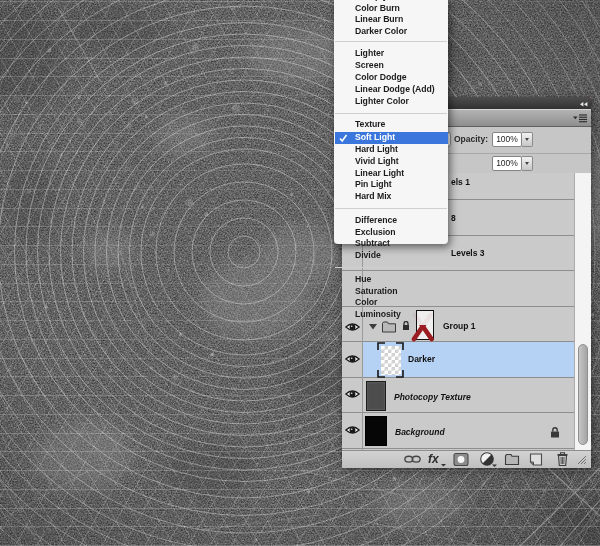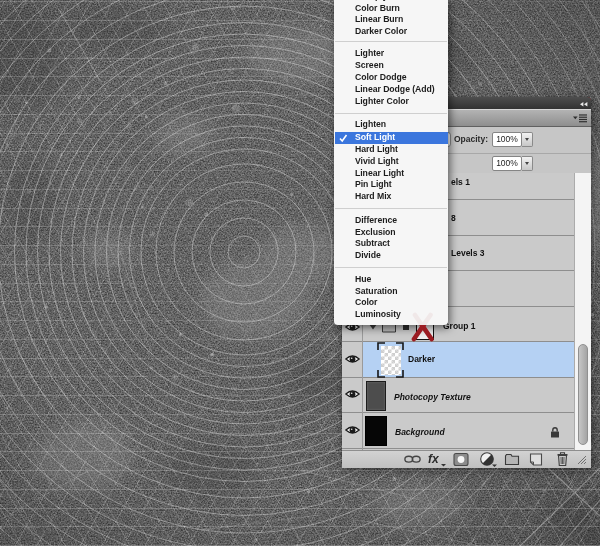--- a/index.html
+++ b/index.html
@@ -30,21 +30,21 @@
          font-size:8.5px;color:#1d1d1d;text-align:center;line-height:13px;}
   .dropbtn{position:absolute;width:10px;height:13px;background:linear-gradient(#f2f2f2,#c7c7c7);border:1px solid #8a8a8a;border-left:none;border-radius:0 2px 2px 0;}
   .dropbtn:after{content:"";position:absolute;left:2.5px;top:5px;border-left:2.5px solid transparent;border-right:2.5px solid transparent;border-top:3.5px solid #444;}
   .plabel{position:absolute;font-size:8.5px;font-weight:700;color:#2a2a2a;}
   
   #list{left:0;top:76px;width:249px;height:277px;background:#cacaca;}
   .lname{position:absolute;font-size:8.5px;font-weight:700;color:#111;}
   #scroll{left:232px;top:76px;width:16px;height:277px;background:#f4f4f4;border-left:1px solid #ababab;}
   #bottombar{left:0;top:353px;width:249px;height:17px;background:linear-gradient(#d2d2d2,#c0c0c0);border-top:1px solid #8e8e8e;}
   
-  #menu{left:334px;top:0;width:114px;height:325px;background:#f6f6f6;border-radius:0 0 4px 4px;
+  #menu{left:334px;top:0;width:114px;height:244px;background:#f6f6f6;border-radius:0 0 4px 4px;
         box-shadow:2px 3px 8px rgba(0,0,0,0.55);}
   .mi{position:absolute;left:21px;font-size:8.7px;font-weight:700;color:#1c1c1c;white-space:nowrap;letter-spacing:-0.05px;}
   .msep{position:absolute;left:1px;width:112px;height:1px;background:#cfcfcf;}
   #hilite{position:absolute;left:1px;top:132px;width:113px;height:11.5px;background:#3b76dd;}
 </style>
 </head>
 <body>
 <div id="stage">
   <div class="abs" id="canvas">
     <svg width="600" height="546" style="position:absolute;left:0;top:0">
@@ -420,21 +420,21 @@
     <div id="hilite"></div>
     <div class="mi" style="top:-9.1px">Multiply</div>
     <div class="mi" style="top:2.5999999999999996px">Color Burn</div>
     <div class="mi" style="top:14.399999999999999px">Linear Burn</div>
     <div class="mi" style="top:26.2px">Darker Color</div>
     <div class="mi" style="top:48.4px">Lighter</div>
     <div class="mi" style="top:60.2px">Screen</div>
     <div class="mi" style="top:72.0px">Color Dodge</div>
     <div class="mi" style="top:83.8px">Linear Dodge (Add)</div>
     <div class="mi" style="top:95.8px">Lighter Color</div>
-    <div class="mi" style="top:119.0px">Lighten</div>
+    <div class="mi" style="top:119.0px">Texture</div>
     <div class="mi" style="top:132.2px;color:#fff">Soft Light</div>
     <div class="mi" style="top:144.0px">Hard Light</div>
     <div class="mi" style="top:155.8px">Vivid Light</div>
     <div class="mi" style="top:167.6px">Linear Light</div>
     <div class="mi" style="top:179.4px">Pin Light</div>
     <div class="mi" style="top:191.2px">Hard Mix</div>
     <div class="mi" style="top:214.7px">Difference</div>
     <div class="mi" style="top:226.5px">Exclusion</div>
     <div class="mi" style="top:238.3px">Subtract</div>
     <div class="mi" style="top:250.1px">Divide</div>

